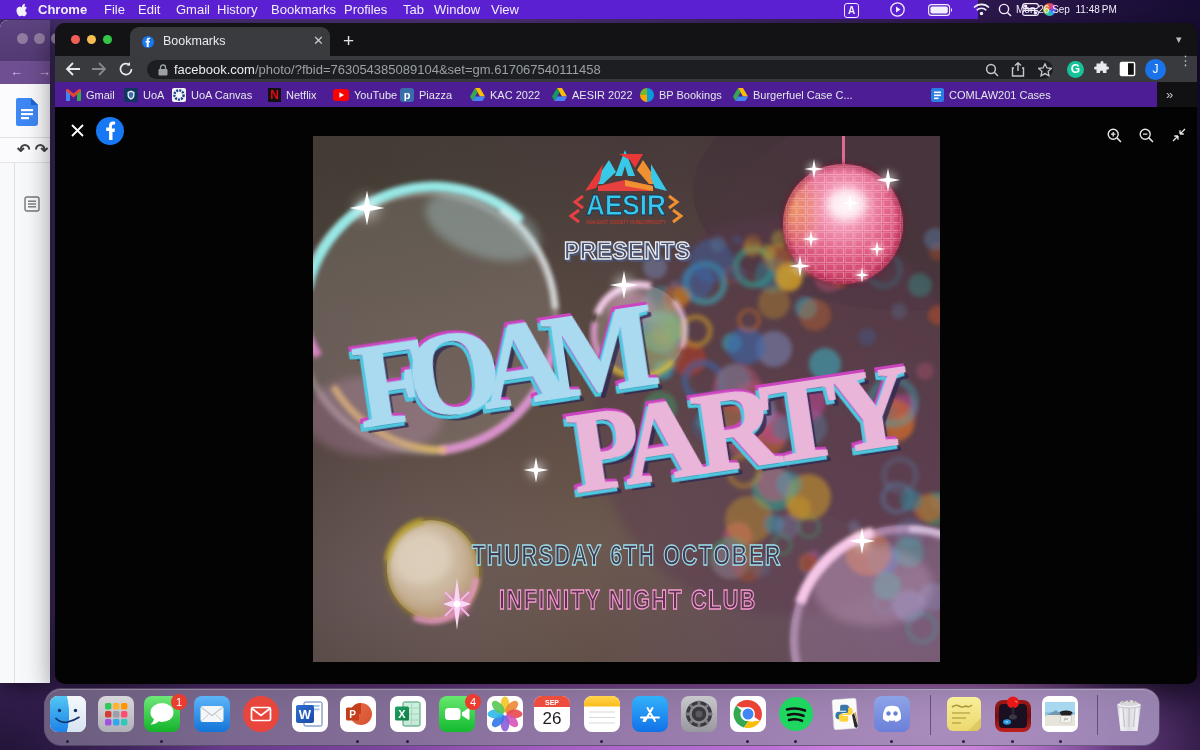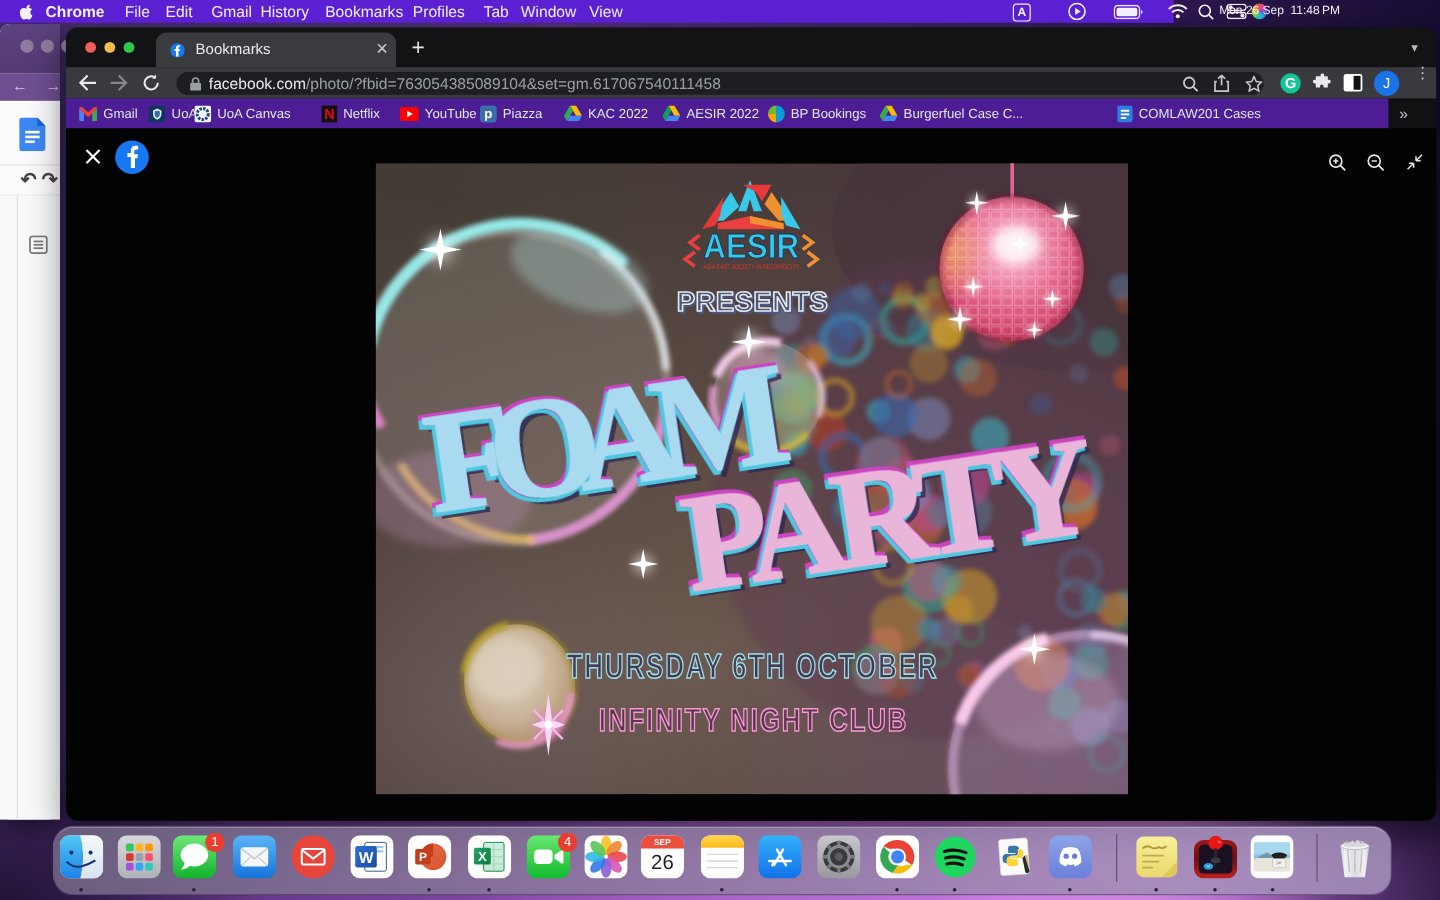--- a/index.html
+++ b/index.html
@@ -138,21 +138,21 @@
             <path d="M0 1.5 A1.5 1.5 0 0 1 2.6 0.4 L7.5 4.5 L12.4 0.4 A1.5 1.5 0 0 1 15 1.5 V10.5 A1.5 1.5 0 0 1 13.5 12 H11 V5.5 L7.5 8.4 L4 5.5 V12 H1.5 A1.5 1.5 0 0 1 0 10.5Z" fill="#ea4335"></path>
             <path d="M0 1.5 A1.5 1.5 0 0 1 2.6 0.4 L7.5 4.5 L4 7.4Z" fill="#4285f4" opacity="0"></path>
             <path d="M4 5.5 V12 H1.5 A1.5 1.5 0 0 1 0 10.5 V1.5 Z" fill="#4285f4"></path>
             <path d="M11 5.5 V12 H13.5 A1.5 1.5 0 0 0 15 10.5 V1.5 Z" fill="#34a853"></path>
           </svg>Gmail</div>
       <div class="bm" style="left:69px;"><svg class="bico" width="14" height="14" viewBox="0 0 14 14">
             <rect width="14" height="14" rx="2" fill="#10355f"></rect>
             <path d="M7 2.5 L10.5 4 V7 C10.5 9.5 9 11 7 11.8 C5 11 3.5 9.5 3.5 7 V4Z" fill="#e8eef6"></path>
             <path d="M7 4 L9.2 5 V7 C9.2 8.6 8.2 9.7 7 10.3 C5.8 9.7 4.8 8.6 4.8 7 V5Z" fill="#3a6ea8"></path>
           </svg>UoA</div>
-      <div class="bm" style="left:107px;"><svg class="bico" width="14" height="14" viewBox="0 0 14 14">
+      <div class="bm" style="left:117px;"><svg class="bico" width="14" height="14" viewBox="0 0 14 14">
             <rect width="14" height="14" rx="2" fill="#f2f4f8"></rect>
             <circle cx="7" cy="7" r="4.6" fill="none" stroke="#1b3f8f" stroke-width="2.4" stroke-dasharray="2 1.05"></circle>
           </svg>UoA Canvas</div>
       <div class="bm" style="left:213px;"><span class="bico" style="display:inline-block;width:13px;height:14px;background:#111;text-align:center;color:#e50914;font-weight:bold;font-size:12px;line-height:14px;">N</span>Netflix</div>
       <div class="bm" style="left:278px;"><svg class="bico" width="16" height="12" viewBox="0 0 16 12">
             <rect width="16" height="12" rx="3" fill="#f00"></rect>
             <path d="M6.4 3.2 L11 6 L6.4 8.8Z" fill="#fff"></path>
           </svg>YouTube</div>
       <div class="bm" style="left:345px;"><span class="bico" style="display:inline-block;width:14px;height:14px;background:#3a6ea8;border-radius:3px;text-align:center;color:#fff;font-weight:bold;font-size:11px;line-height:14px;">p</span>Piazza</div>
       <div class="bm" style="left:415px;"><svg class="bico" width="15" height="13" viewBox="0 0 15 13">

